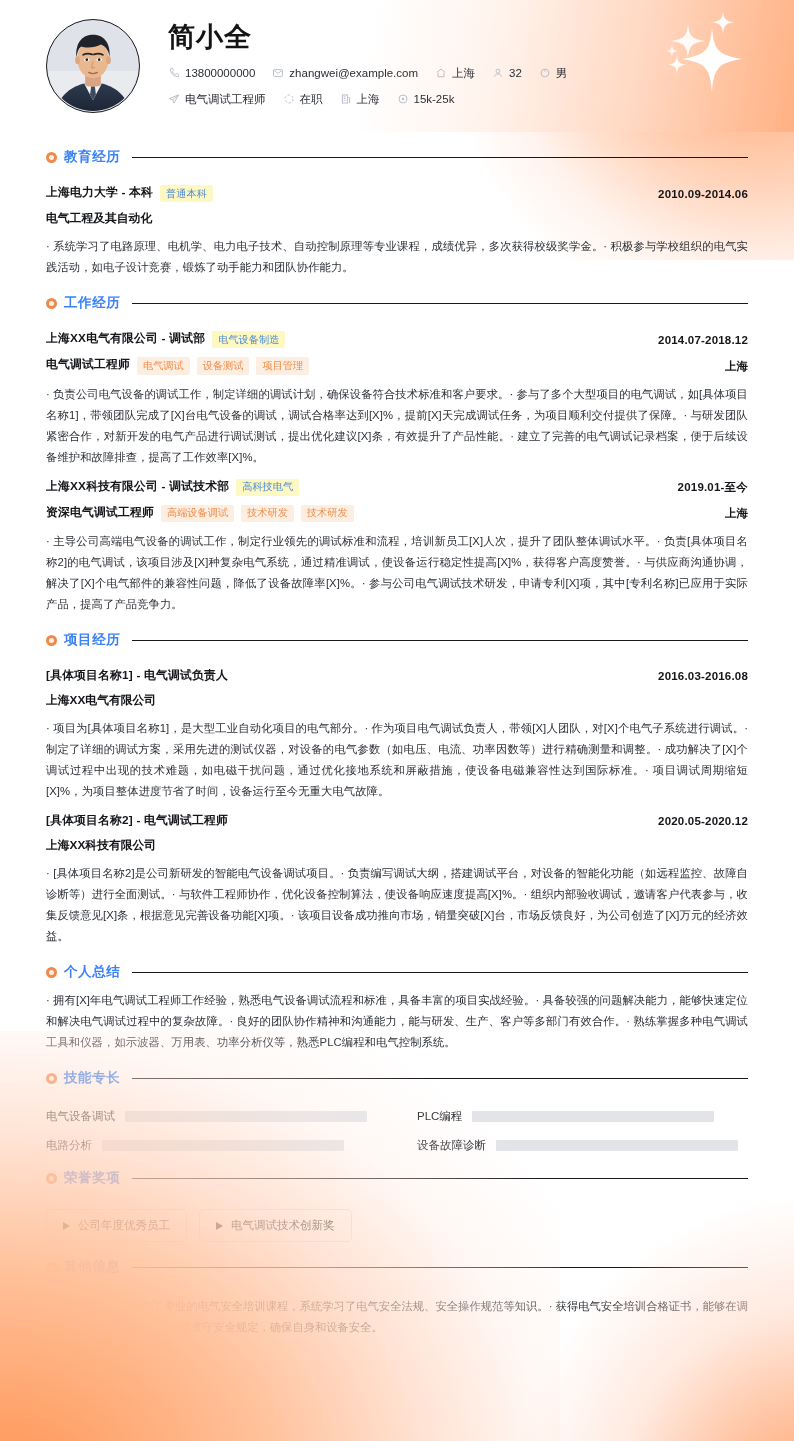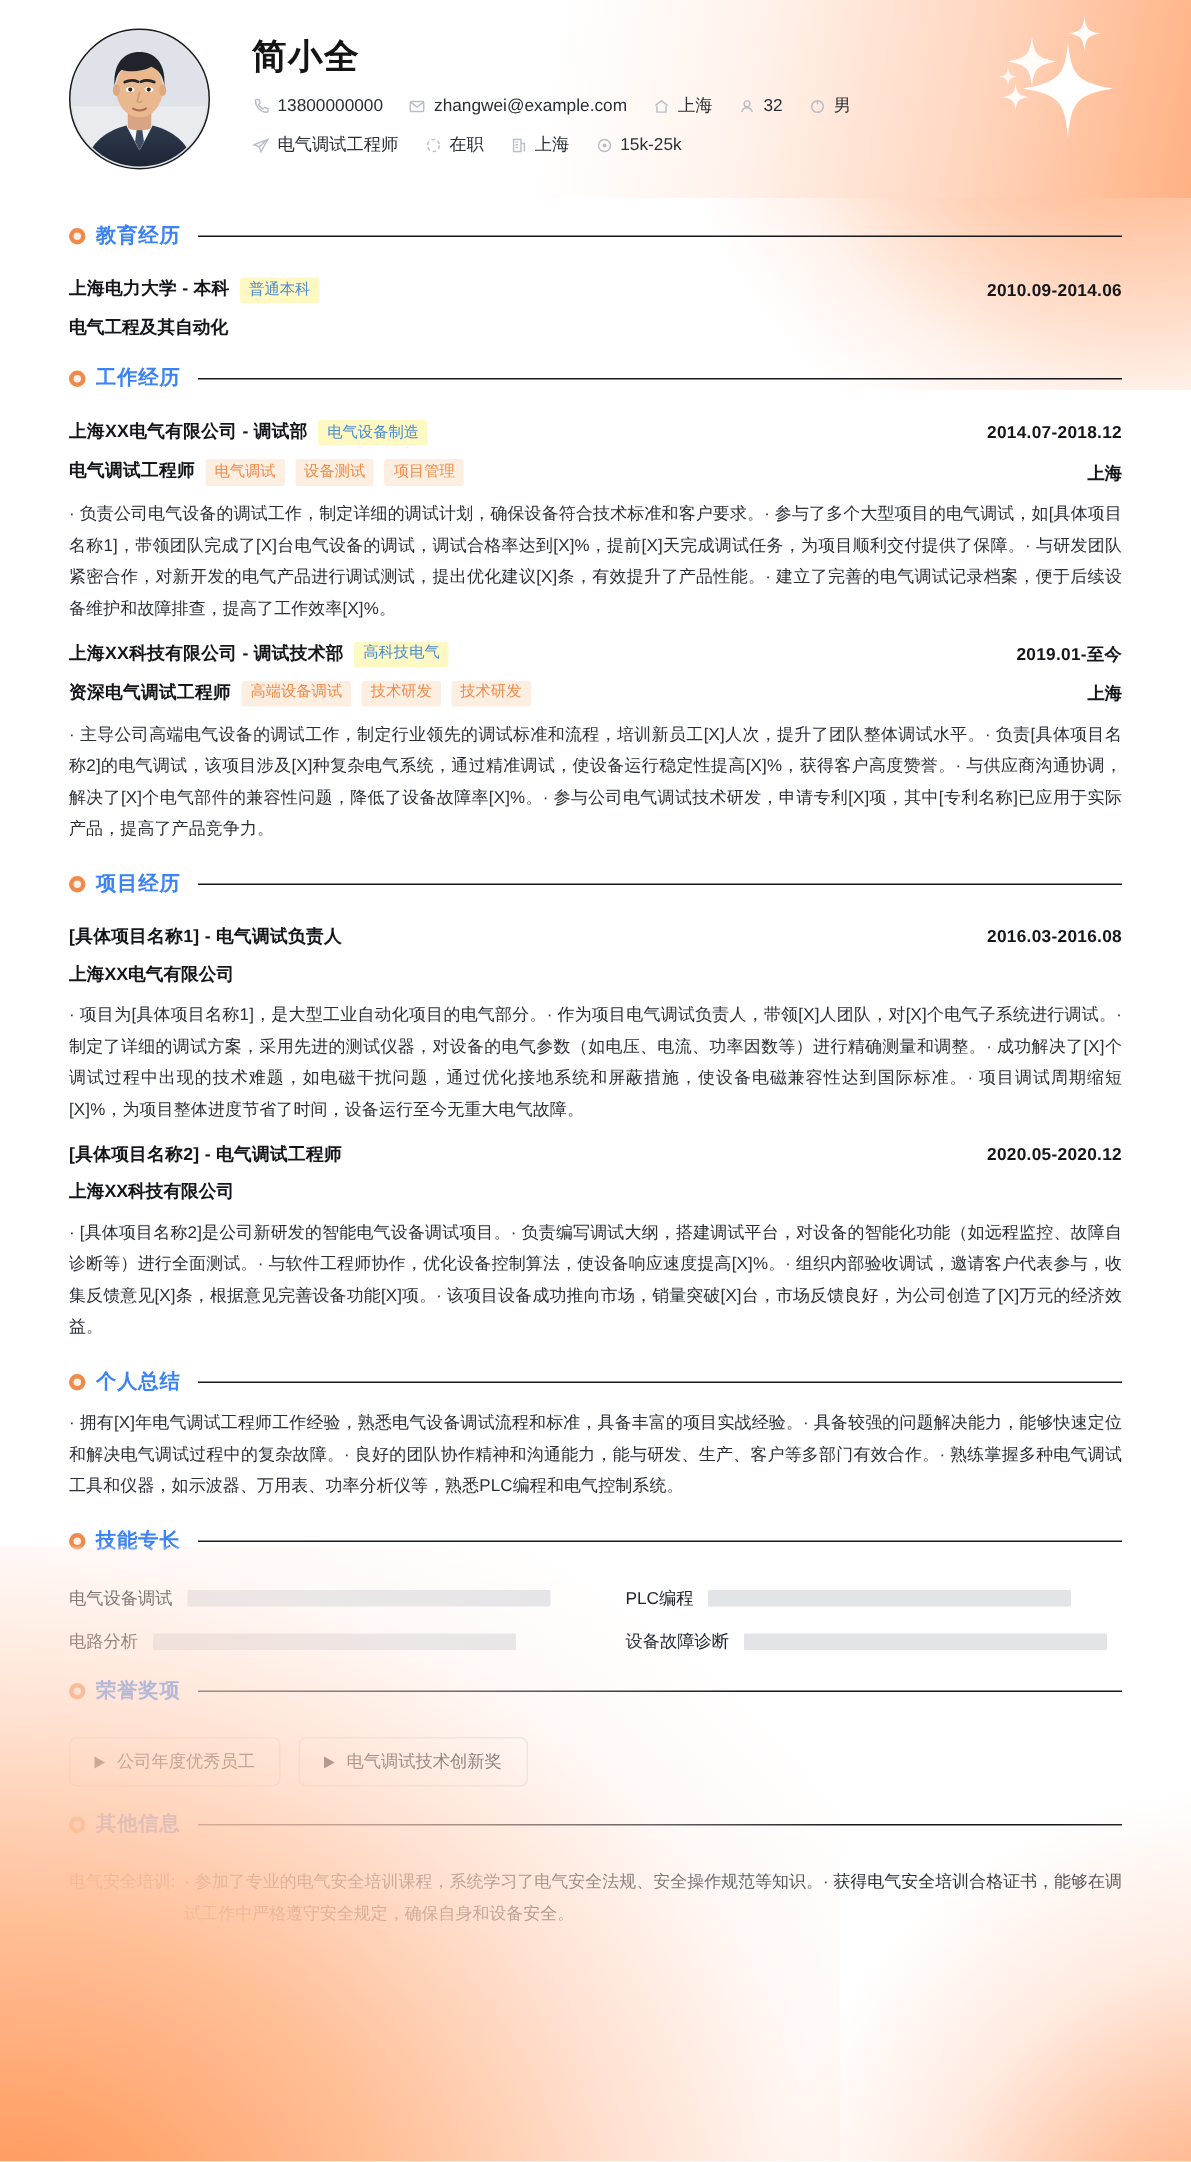--- a/index.html
+++ b/index.html
@@ -78,21 +78,21 @@
   }
   .avatar-svg { display: block; width: 100%; height: 100%; }
 
   .head-info {
     margin-left: 28px;
     flex: 1 1 auto;
     min-width: 0;
   }
 
   .name {
-    font-size: 23px;
+    font-size: 27px;
     font-weight: bold;
     color: #141414;
     letter-spacing: 1px;
     line-height: 1.1;
     margin-bottom: 10px;
   }
 
   .meta-row {
     display: flex;
     flex-wrap: wrap;
@@ -483,20 +483,21 @@
 
       <div class="entry">
         <div class="entry-row">
           <div class="entry-left">
             <span class="entry-title">上海电力大学 - 本科</span>
             <span class="tag tag-blue">普通本科</span>
           </div>
           <span class="entry-date">2010.09-2014.06</span>
         </div>
         <div class="entry-sub">电气工程及其自动化</div>
+        <div class="desc">· 系统学习了电路原理、电机学、电力电子技术、自动控制原理等专业课程，成绩优异，多次获得校级奖学金。· 积极参与学校组织的电气实践活动，如电子设计竞赛，锻炼了动手能力和团队协作能力。</div>
       </div>
     </div>
 
     <div class="section">
       <div class="sec-head">
         <span class="sec-dot"></span>
         <span class="sec-title">工作经历</span>
         <span class="sec-rule"></span>
       </div>
 

